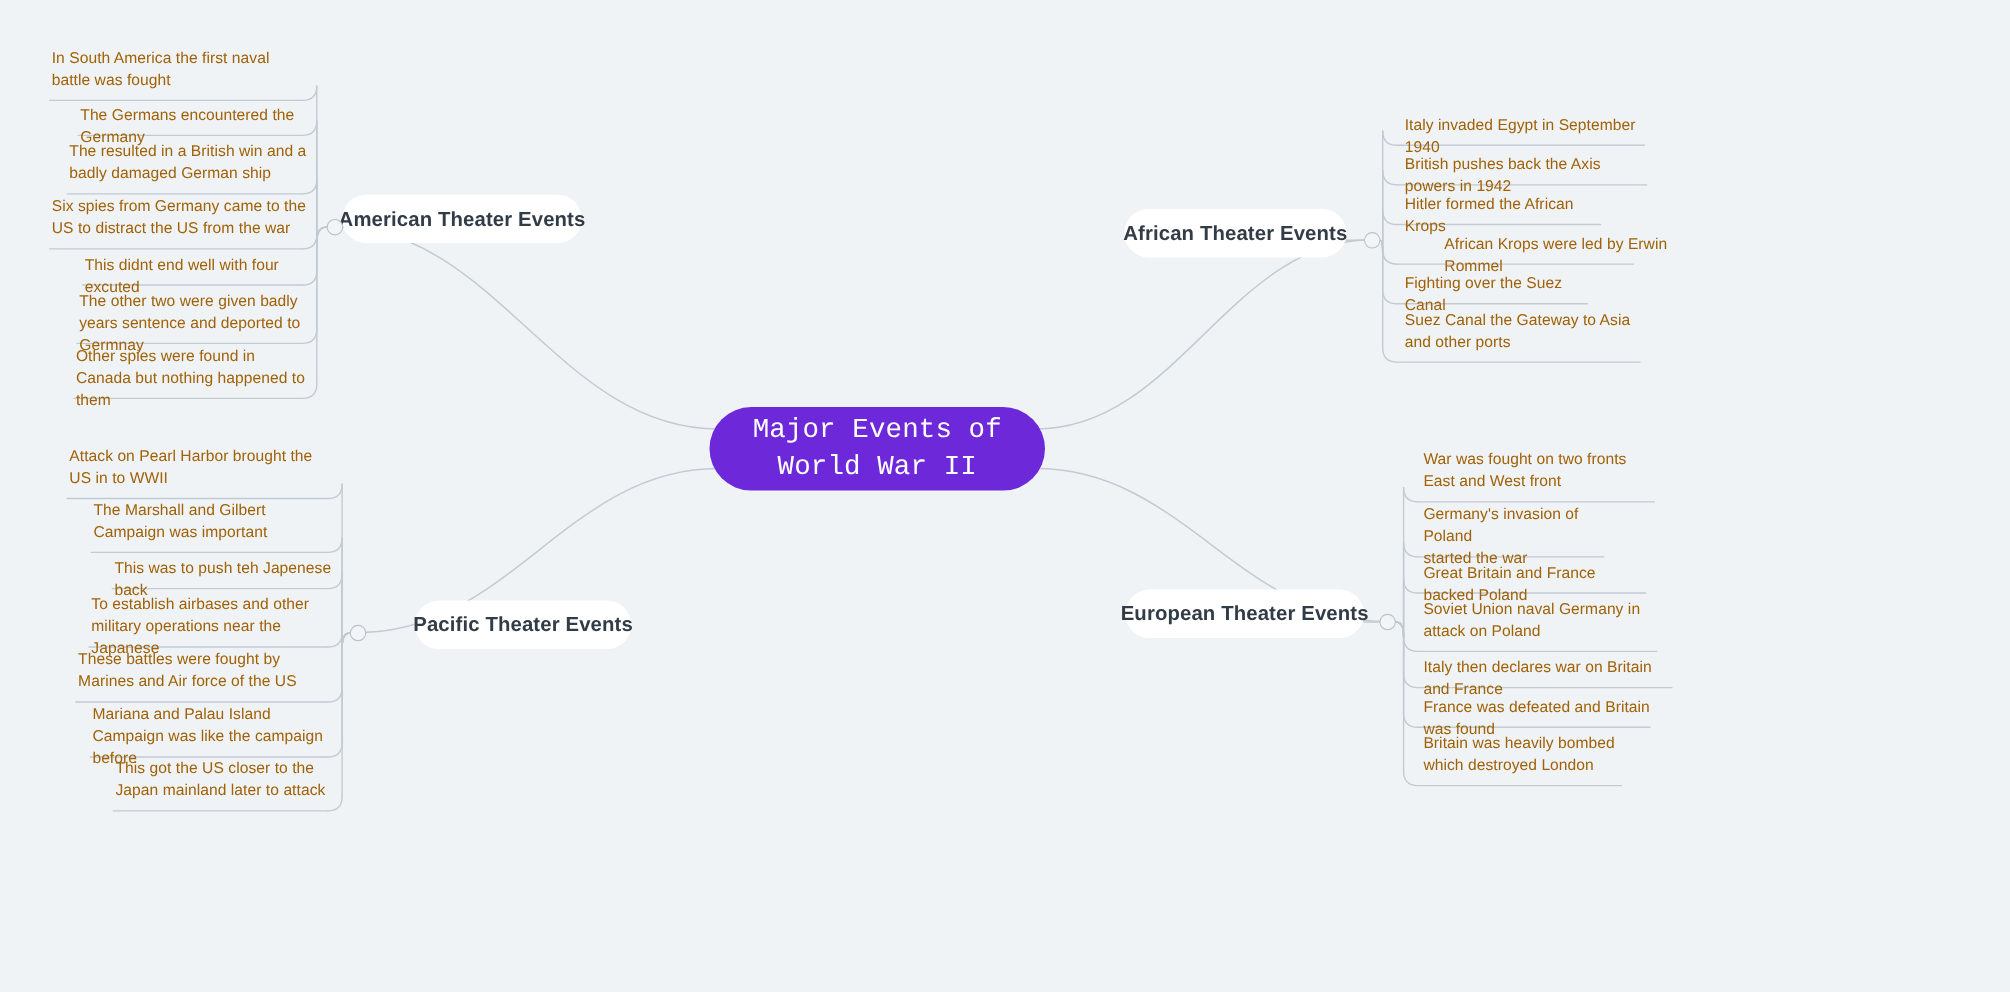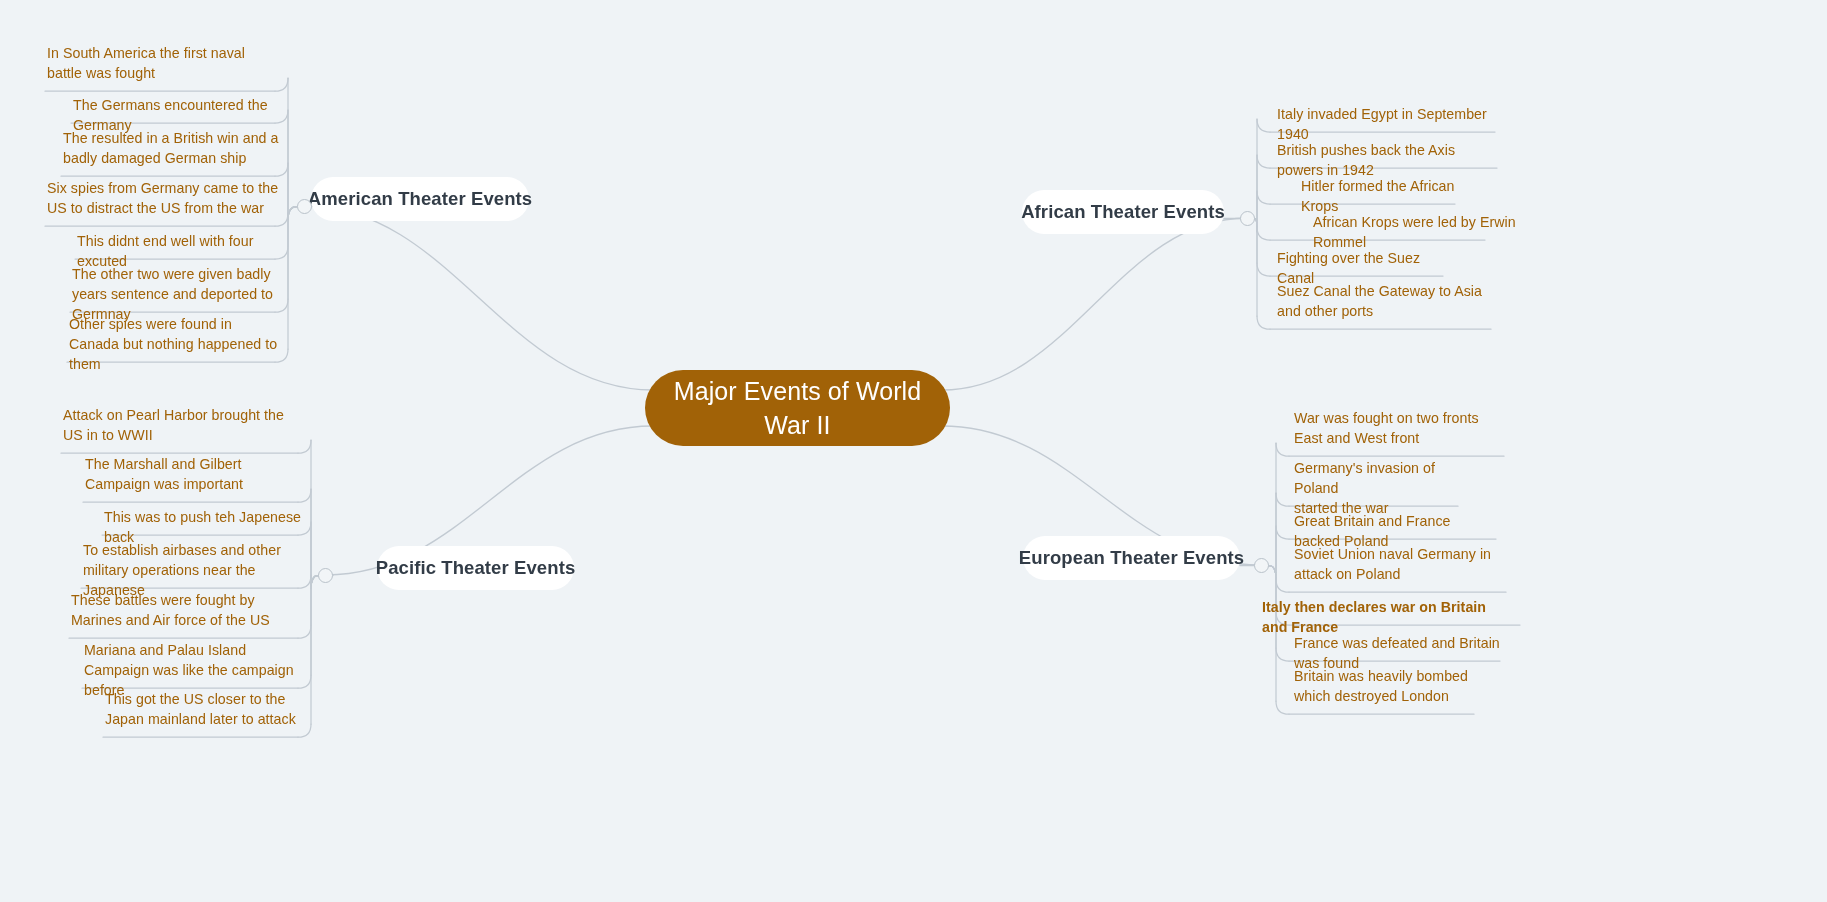--- a/index.html
+++ b/index.html
@@ -26,28 +26,29 @@
   }
 
   
   .central-node {
     position: absolute;
     box-sizing: border-box;
     display: flex;
     align-items: center;
     justify-content: center;
     text-align: center;
-    background: #a16207;
+    background: #6d28d9;
     color: #ffffff;
     border-radius: 46px;
     font-size: 25px;
     line-height: 1.36;
     letter-spacing: 0.1px;
     padding: 10px 26px;
     z-index: 5;
+    font-family: Liberation Mono, monospace;
   }
 
   
   .branch-node {
     position: absolute;
     box-sizing: border-box;
     display: flex;
     align-items: center;
     justify-content: center;
     background: #ffffff;
@@ -224,21 +225,21 @@
       <div class="leaf left" style="left: 47px; top: 177.8px; width: 232px;">Six spies from Germany came to the US to distract the US from the war</div>
       <div class="leaf left" style="left: 77px; top: 230.9px; width: 202px;">This didnt end well with four excuted</div>
       <div class="leaf left" style="left: 72px; top: 263.8px; width: 207px;">The other two were given badly years sentence and deported to Germnay</div>
       <div class="leaf left" style="left: 69px; top: 313.8px; width: 210px;">Other spies were found in Canada but nothing happened to them</div>
       <div class="branch-node" style="left: 1022px; top: 190px; width: 202px; height: 44px;">
         <span>African Theater Events</span>
       </div>
       <div class="handle" style="left: 1240px; top: 211px;"></div>
       <div class="leaf right" style="left: 1277px; top: 103.9px; width: 220px;">Italy invaded Egypt in September 1940</div>
       <div class="leaf right" style="left: 1277px; top: 139.9px; width: 222px;">British pushes back the Axis powers in 1942</div>
-      <div class="leaf right" style="left: 1277px; top: 175.9px; width: 180px; margin-left: 24px;">Hitler formed the African Krops</div>
+      <div class="leaf right" style="left: 1277px; top: 175.9px; width: 180px;">Hitler formed the African Krops</div>
       <div class="leaf right" style="left: 1277px; top: 211.9px; width: 210px; margin-left: 36px;">African Krops were led by Erwin Rommel</div>
       <div class="leaf right" style="left: 1277px; top: 247.9px; width: 168px;">Fighting over the Suez Canal</div>
       <div class="leaf right" style="left: 1277px; top: 280.8px; width: 216px;">Suez Canal the Gateway to Asia and other ports</div>
       <div class="branch-node" style="left: 333px; top: 546px; width: 197px; height: 44px; margin-left: 44px;">
         <span>Pacific Theater Events</span>
       </div>
       <div class="handle" style="left: 318px; top: 568px;"></div>
       <div class="leaf left" style="left: 63px; top: 404.8px; width: 239px;">Attack on Pearl Harbor brought the US in to WWII</div>
       <div class="leaf left" style="left: 85px; top: 453.8px; width: 217px;">The Marshall and Gilbert Campaign was important</div>
       <div class="leaf left" style="left: 104px; top: 506.9px; width: 198px;">This was to push teh Japenese back</div>
@@ -248,18 +249,18 @@
       <div class="leaf left" style="left: 105px; top: 688.8px; width: 197px;">This got the US closer to the Japan mainland later to attack</div>
       <div class="branch-node" style="left: 1023px; top: 536px; width: 217px; height: 44px;">
         <span>European Theater Events</span>
       </div>
       <div class="handle" style="left: 1254px; top: 558px;"></div>
       <div class="leaf right" style="left: 1294px; top: 407.8px; width: 212px;">War was fought on two fronts East and West front</div>
       <div class="leaf right" style="left: 1294px; top: 457.8px; width: 166px;">Germany's invasion of Poland
 started the war</div>
       <div class="leaf right" style="left: 1294px; top: 510.9px; width: 204px;">Great Britain and France backed Poland</div>
       <div class="leaf right" style="left: 1294px; top: 543.8px; width: 214px;">Soviet Union naval Germany in attack on Poland</div>
-      <div class="leaf right" style="left: 1262px; top: 596.9px; width: 228px; font-weight: bold;">Italy then declares war on Britain and France</div>
+      <div class="leaf right" style="left: 1294px; top: 596.9px; width: 228px;">Italy then declares war on Britain and France</div>
       <div class="leaf right" style="left: 1294px; top: 632.9px; width: 208px;">France was defeated and Britain was found</div>
       <div class="leaf right" style="left: 1294px; top: 665.8px; width: 182px;">Britain was heavily bombed which destroyed London</div>
     </div>
 
 </div>
 
 </body></html>

